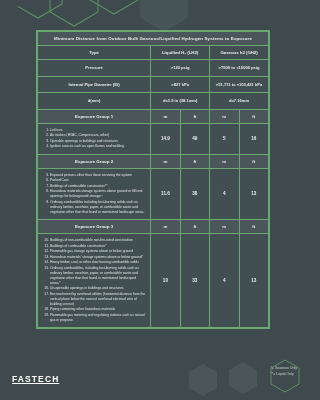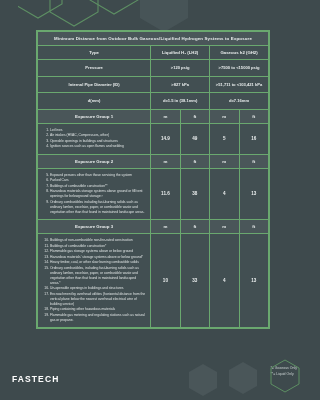--- a/index.html
+++ b/index.html
@@ -79,20 +79,21 @@
     font-size: 3.5px;
     line-height: 1.7;
   }
   .logo {
     position: absolute;
     left: 12px; bottom: 16px;
     color: #ffffff;
     font-size: 8.5px;
     font-weight: bold;
     letter-spacing: 1.1px;
+    text-decoration: underline;
   }
 </style>
 </head>
 <body>
 
 <div class="hex-deco" id="hex-top">
   <svg width="220" height="56" viewBox="0 0 220 56">
     <g fill="none" stroke="#5d8f63" stroke-width="1.1">
       <path d="M20 -26 L44 -12 L44 16 L20 30 L-4 16 L-4 -12 Z"></path>
       <path d="M56 -18 L80 -4 L80 24 L56 38 L32 24 L32 -4 Z"></path>

